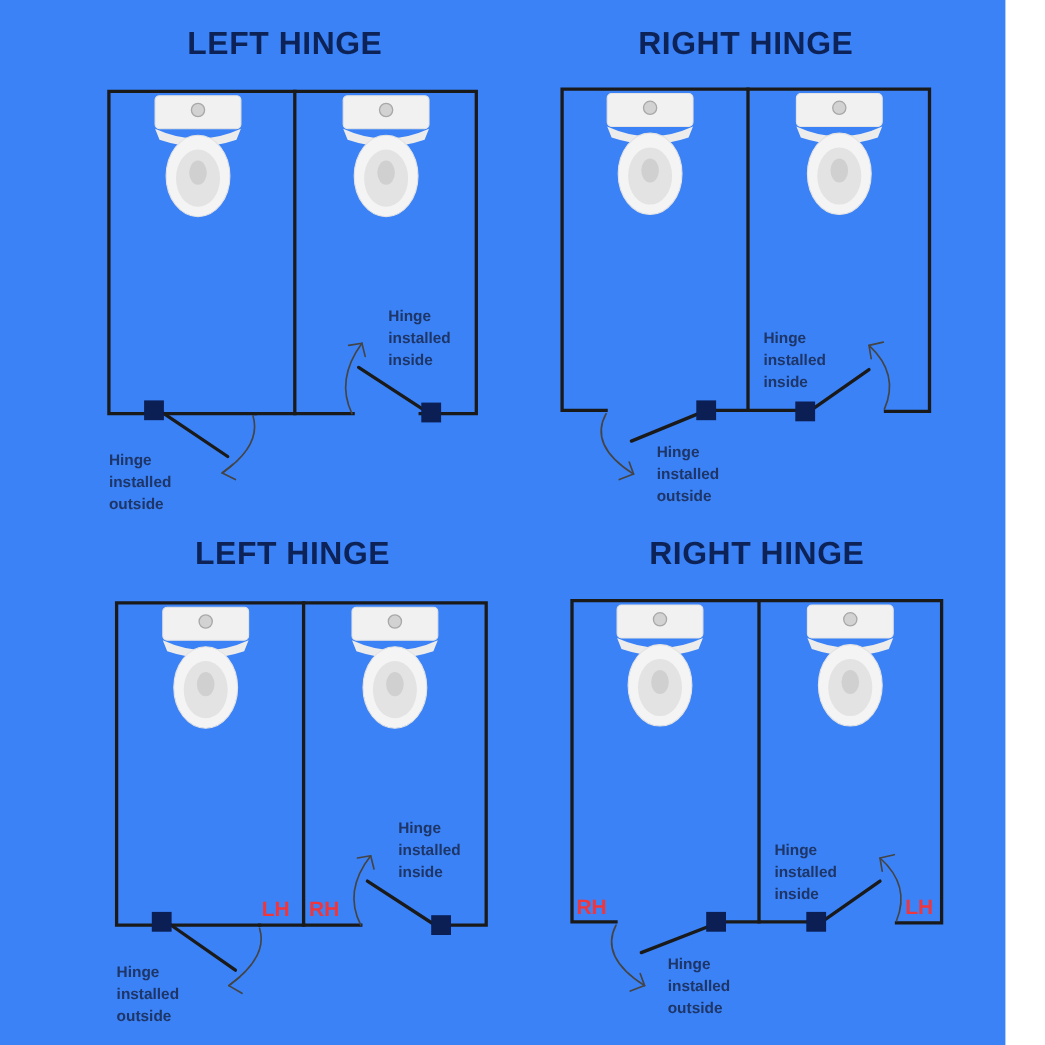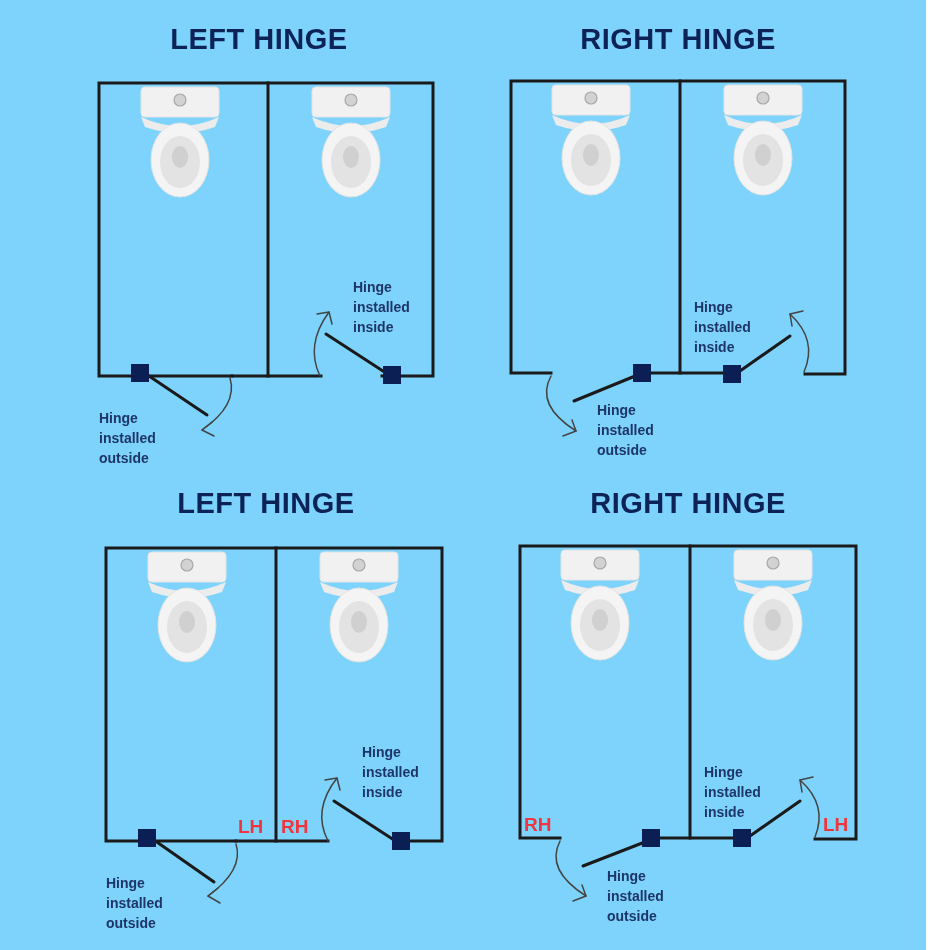--- a/index.html
+++ b/index.html
@@ -1,16 +1,16 @@
 <!DOCTYPE html>
 <html><head>
 <meta charset="utf-8">
 <style>
   html,body{margin:0;padding:0;background:#ffffff;}
-  #stage{position:relative;width:914px;height:950px;overflow:hidden;background:#7dd3fc;font-family:"Liberation Sans",sans-serif;padding-left:12px;}
+  #stage{position:relative;width:914px;height:950px;overflow:hidden;background:#3b82f6;font-family:"Liberation Sans",sans-serif;}
   svg{position:absolute;left:0;top:0;}
   .title{font-family:"Liberation Sans",sans-serif;font-weight:700;fill:#0d2357;font-size:29px;letter-spacing:0.5px;}
   .note{font-family:"Liberation Sans",sans-serif;font-weight:700;fill:#1e3567;font-size:14px;}
   .tag{font-family:"Liberation Sans",sans-serif;font-weight:700;fill:#f0363d;font-size:19px;}
   .wall{stroke:#1a1a1a;stroke-width:3;fill:none;stroke-linecap:square;}
   .door{stroke:#1a1a1a;stroke-width:3;fill:none;stroke-linecap:round;}
   .swing{stroke:#444;stroke-width:1.5;fill:none;stroke-linecap:round;}
   .hinge{fill:#0b1f55;}
 </style>
 </head>

